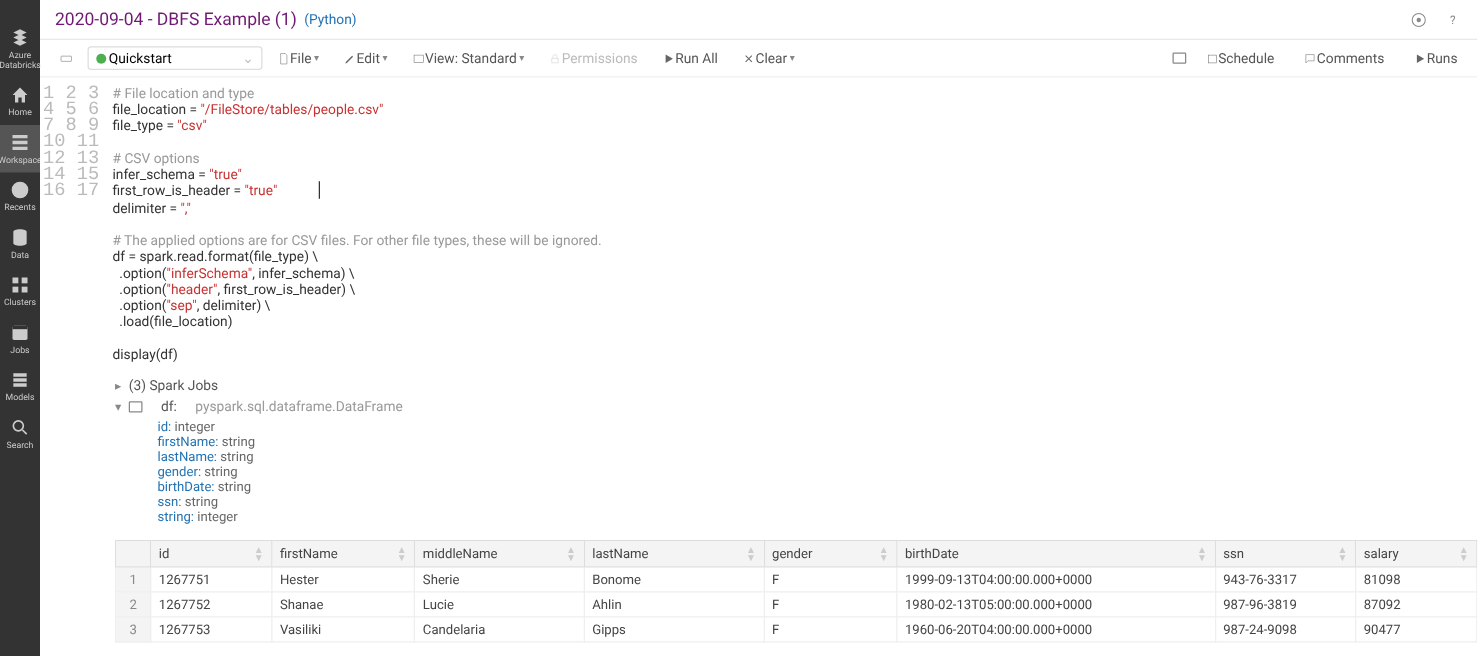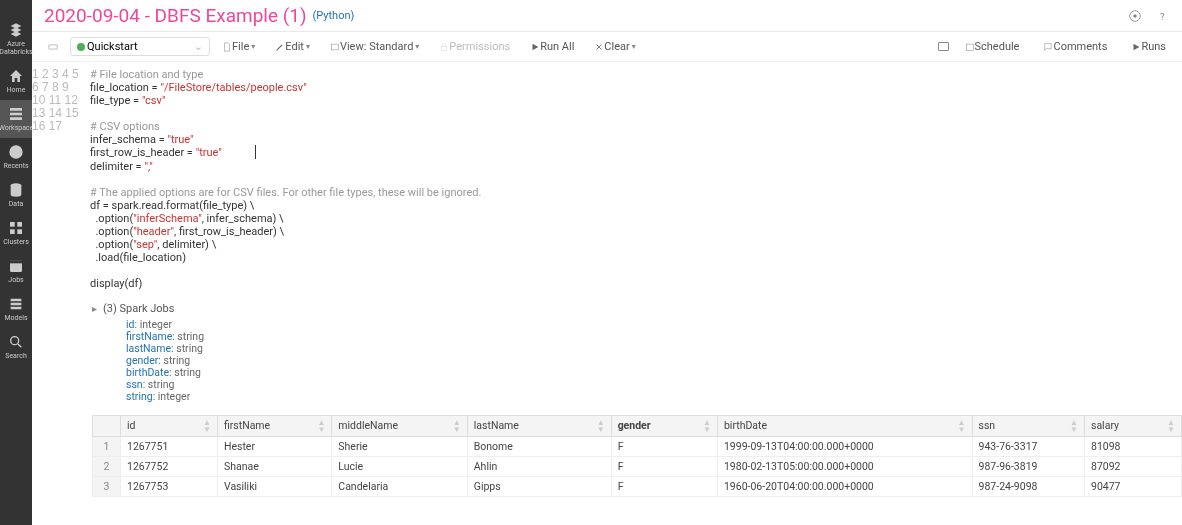--- a/index.html
+++ b/index.html
@@ -3,35 +3,35 @@
 <meta charset="utf-8">
 <style>
 *{margin:0;padding:0;box-sizing:border-box;font-family:-apple-system,BlinkMacSystemFont,"Segoe UI",Roboto,sans-serif}
 body{background:#fff;width:1182px;height:525px;overflow:hidden;display:flex}
 .sidebar{width:32px;background:#333;color:#aaa;display:flex;flex-direction:column;align-items:center;padding-top:16px;gap:0}
 .sidebar-item{display:flex;flex-direction:column;align-items:center;padding:6px 2px;cursor:pointer;width:100%}
 .sidebar-item svg{width:16px;height:16px;fill:#ccc}
 .sidebar-label{font-size:7px;color:#ccc;margin-top:2px;text-align:center}
 .main{flex:1;display:flex;flex-direction:column;overflow:hidden}
 .topbar{display:flex;align-items:center;padding:6px 12px;border-bottom:1px solid #e8e8e8;height:32px}
-.title{font-size:19px;color:#ec4899}
+.title{font-size:14px;color:#701a75}
 .title-lang{font-size:11px;color:#2272b4;margin-left:6px}
 .topbar-right{margin-left:auto;display:flex;align-items:center;gap:14px;color:#888}
 .topbar-icon{width:14px;height:14px;fill:#888;cursor:pointer}
 .toolbar{display:flex;align-items:center;padding:4px 8px;gap:4px;height:30px;border-bottom:1px solid #f0f0f0;position:relative}
 .tb-btn{display:flex;align-items:center;gap:0;padding:3px 8px;font-size:11px;color:#555;cursor:pointer}
 .tb-btn.disabled{color:#bbb}
 .tb-btn svg{width:10px;height:10px;fill:currentColor}
 .tb-dropdown{border:1px solid #ddd;border-radius:3px;padding:2px 6px;display:flex;align-items:center;gap:2px;font-size:11px;width:140px}
 .tb-green-dot{width:8px;height:8px;border-radius:50%;background:#4caf50}
 .tb-caret::after{content:'▾';font-size:8px;color:#888;margin-left:2px}
 .tb-right{margin-left:auto;display:flex;gap:8px;align-items:center}
 .cmd-label{font-size:9px;color:#999;padding:2px 10px}
 .code-area{display:flex;padding:6px 0 6px 0;background:#fff}
-.gutter{width:58px;text-align:left;padding-right:8px;color:#bbb;font-family:Liberation Sans, sans-serif;font-size:12px;line-height:13px;user-select:none}
+.gutter{width:58px;text-align:center;padding-right:8px;color:#bbb;font-family:Liberation Mono, monospace;font-size:15px;line-height:13px;user-select:none}
 .code{font-family:Menlo,Consolas,monospace;font-size:11px;line-height:13px;color:#333;white-space:pre}
 .code .c{color:#999}
 .code .s{color:#c83232}
 .code .v{color:#333}
 .results{padding:4px 0 0 60px;font-size:11px;color:#555}
 .result-row{display:flex;align-items:center;gap:6px;padding:2px 0}
 .caret-right::before{content:'▸';color:#888;font-size:10px}
 .caret-down::before{content:'▾';color:#888;font-size:10px}
 .schema{padding:2px 0 6px 34px;font-family:Menlo,Consolas,monospace;font-size:10.5px;line-height:12px}
 .schema-line{white-space:pre}
@@ -229,40 +229,41 @@
 <span class="v">  .load(file_location)</span>
 
 <span class="v">display(df)</span></div>
   </div>
 
   <div class="results">
     <div class="result-row">
         <span class="caret-right"></span>
         <span>(3) Spark Jobs</span>
       </div>
+    <div class="result-row"><span class="caret-down"></span><span class="box-icon"></span>&nbsp;<span>df:</span>&nbsp;<span style="color:#999">pyspark.sql.dataframe.DataFrame</span></div>
     <div class="schema" id="schema">
         <div class="schema-line"><span class="fld">id:</span><span class="typ"> integer</span></div>
         <div class="schema-line"><span class="fld">firstName:</span><span class="typ"> string</span></div>
         <div class="schema-line"><span class="fld">lastName:</span><span class="typ"> string</span></div>
         <div class="schema-line"><span class="fld">gender:</span><span class="typ"> string</span></div>
         <div class="schema-line"><span class="fld">birthDate:</span><span class="typ"> string</span></div>
         <div class="schema-line"><span class="fld">ssn:</span><span class="typ"> string</span></div>
         <div class="schema-line"><span class="fld">string:</span><span class="typ"> integer</span></div>
       </div>
   </div>
 
   <table class="result-table">
     <thead>
         <tr id="thead-row">
           <th></th>
           <th style="min-width: 62px;">id<span class="sort-arrows">▲<br>▼</span></th>
           <th style="min-width: 68px;">firstName<span class="sort-arrows">▲<br>▼</span></th>
           <th style="min-width: 76px;">middleName<span class="sort-arrows">▲<br>▼</span></th>
           <th style="min-width: 92px;">lastName<span class="sort-arrows">▲<br>▼</span></th>
-          <th style="min-width: 68px; font-weight: bold;">gender<span class="sort-arrows">▲<br>▼</span></th>
+          <th style="min-width: 68px;">gender<span class="sort-arrows">▲<br>▼</span></th>
           <th style="min-width: 140px;">birthDate<span class="sort-arrows">▲<br>▼</span></th>
           <th style="min-width: 68px;">ssn<span class="sort-arrows">▲<br>▼</span></th>
           <th style="min-width: 62px;">salary<span class="sort-arrows">▲<br>▼</span></th>
         </tr>
       </thead>
     <tbody id="tbody">
         <tr>
           <td class="row-idx">1</td>
           <td>1267751</td>
           <td>Hester</td>

